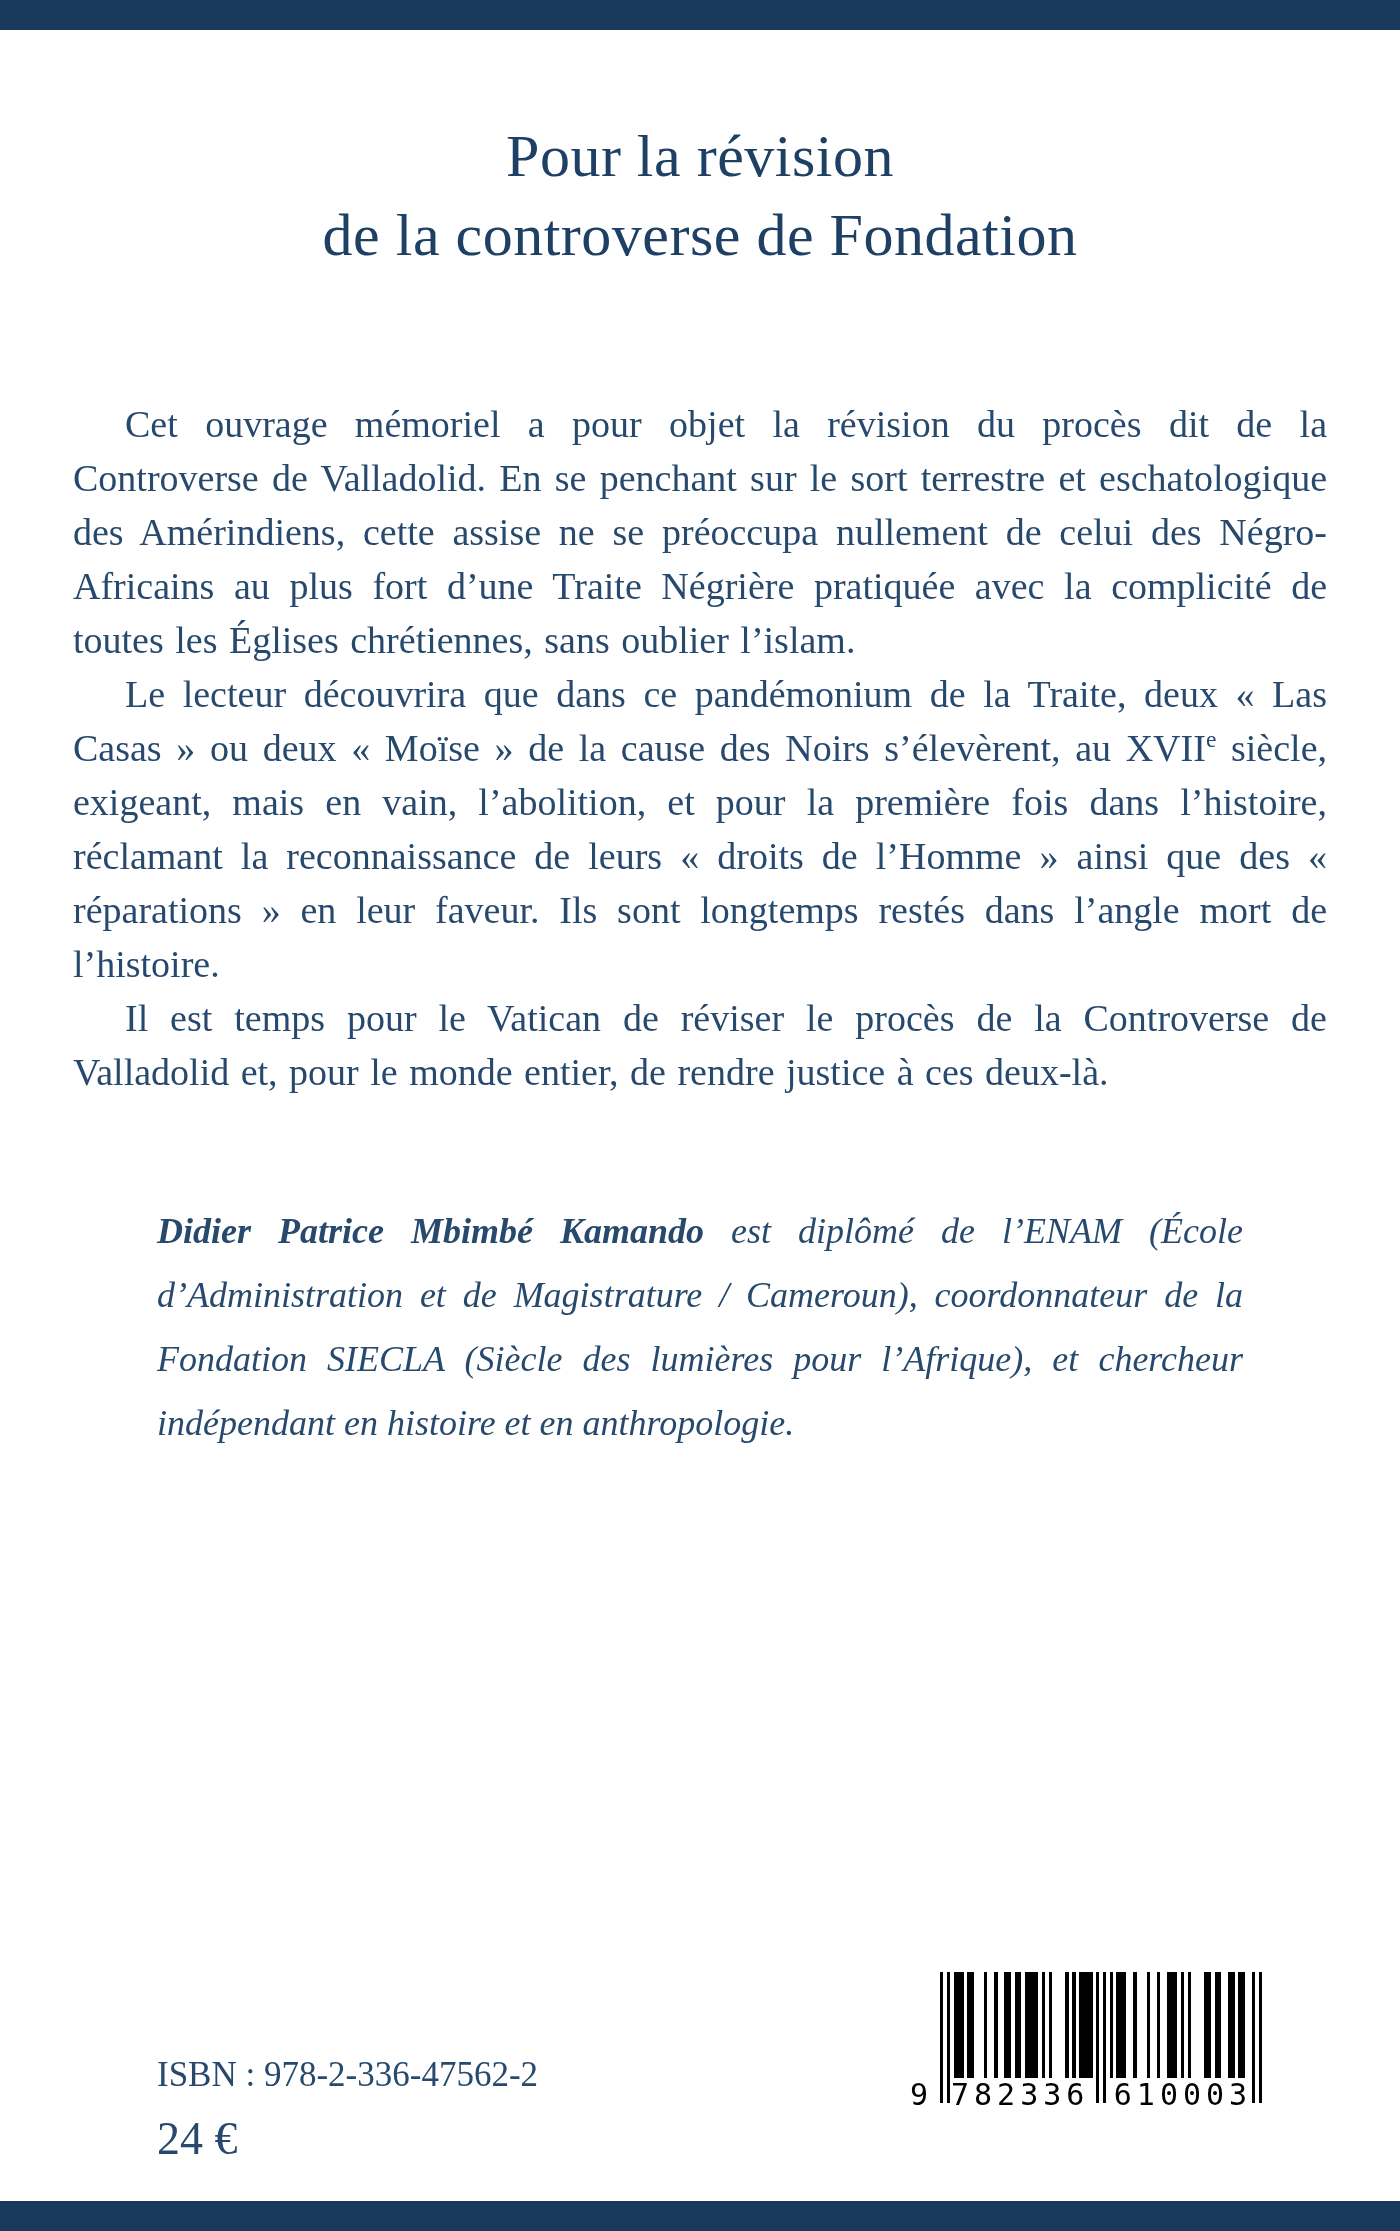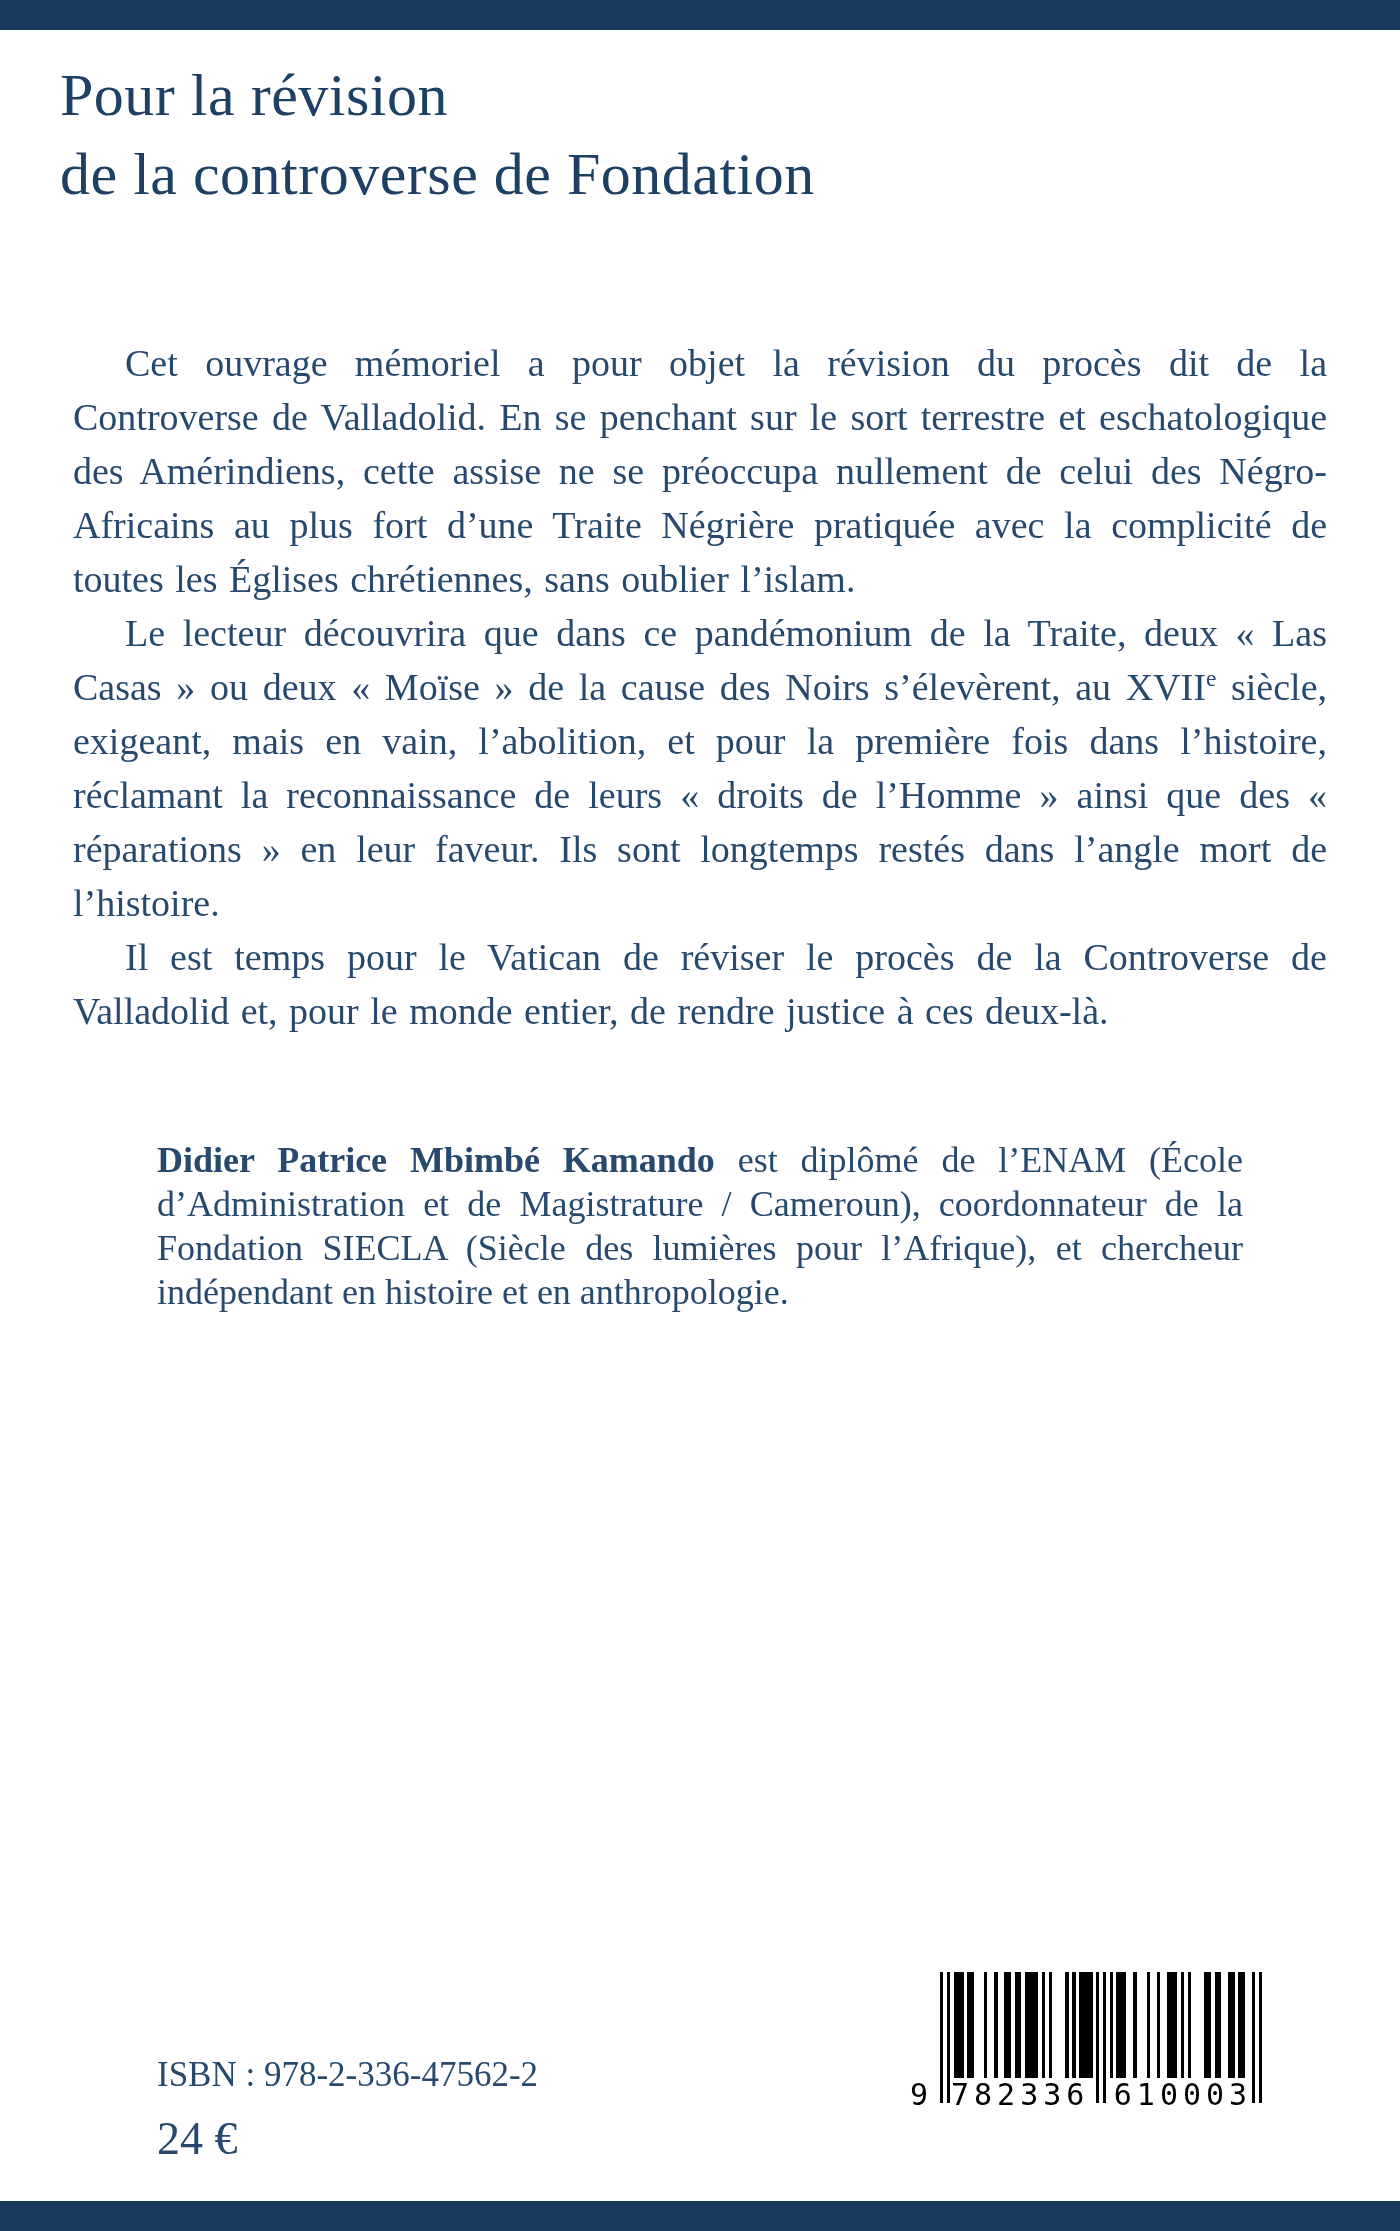--- a/index.html
+++ b/index.html
@@ -23,22 +23,22 @@
     position:absolute;
     left:0;
     width:100%;
     height:30px;
     background:var(--band);
   }
   .band-top{top:0;}
   .band-bottom{bottom:0;}
 
   .title{
-    margin:56px 60px 0;
-    text-align:left;
+    margin:117px 60px 0;
+    text-align:center;
     color:var(--title);
     font-size:60px;
     font-weight:normal;
     line-height:1.32;
     letter-spacing:0.5px;
   }
 
   .synopsis{
     margin:122px 73px 0;
     color:var(--text);
@@ -53,21 +53,22 @@
   .synopsis sup{
     font-size:0.62em;
     vertical-align:super;
     line-height:0;
   }
 
   .bio{
     margin:100px 157px 0;
     color:var(--text);
     font-size:36px;
-    line-height:44px;
+    line-height:64px;
+    font-style:italic;
     text-align:justify;
   }
   .bio .author{
     font-weight:bold;
   }
 
   .isbn{
     position:absolute;
     left:157px;
     top:2055px;

